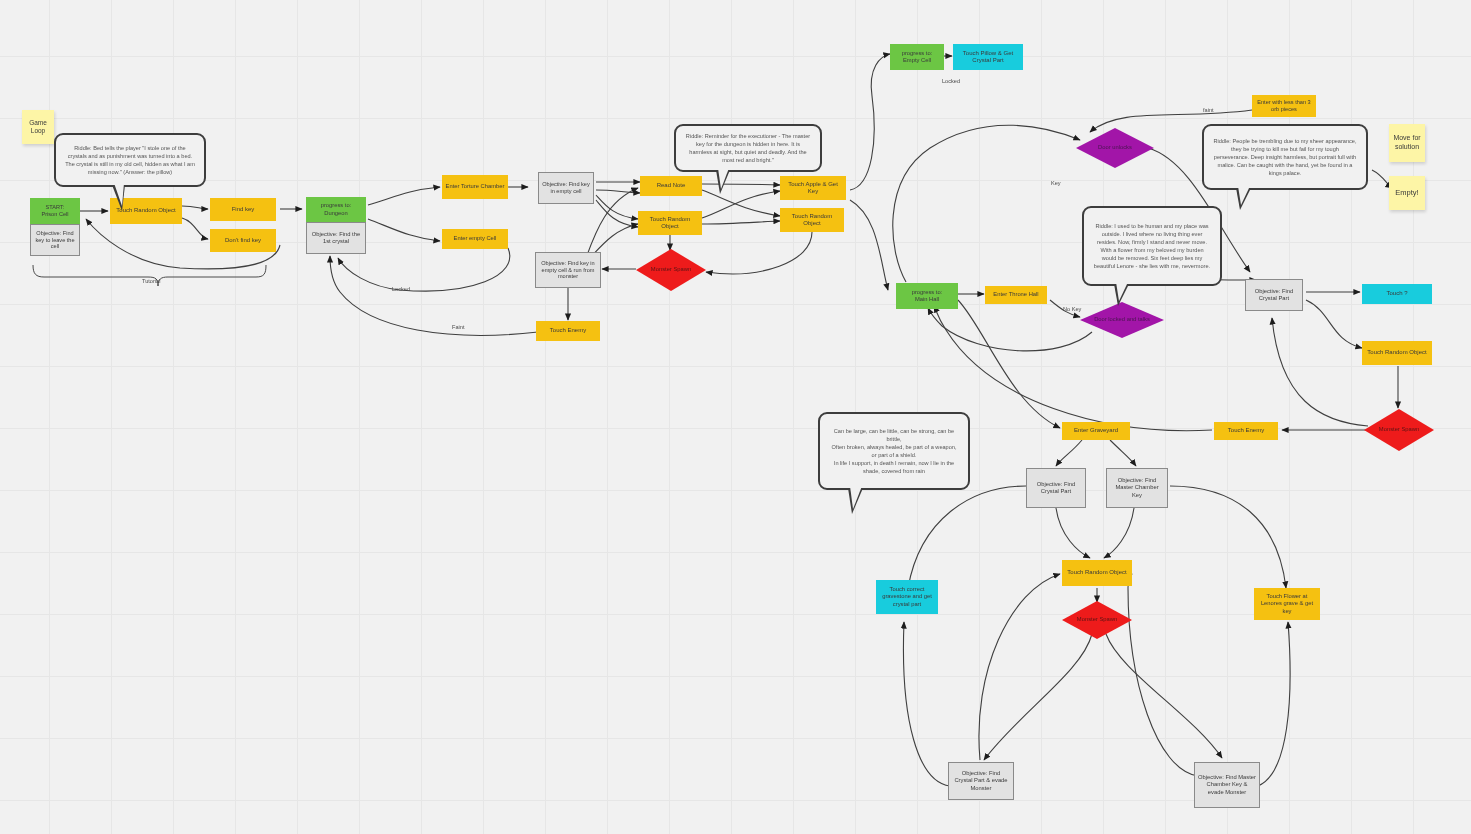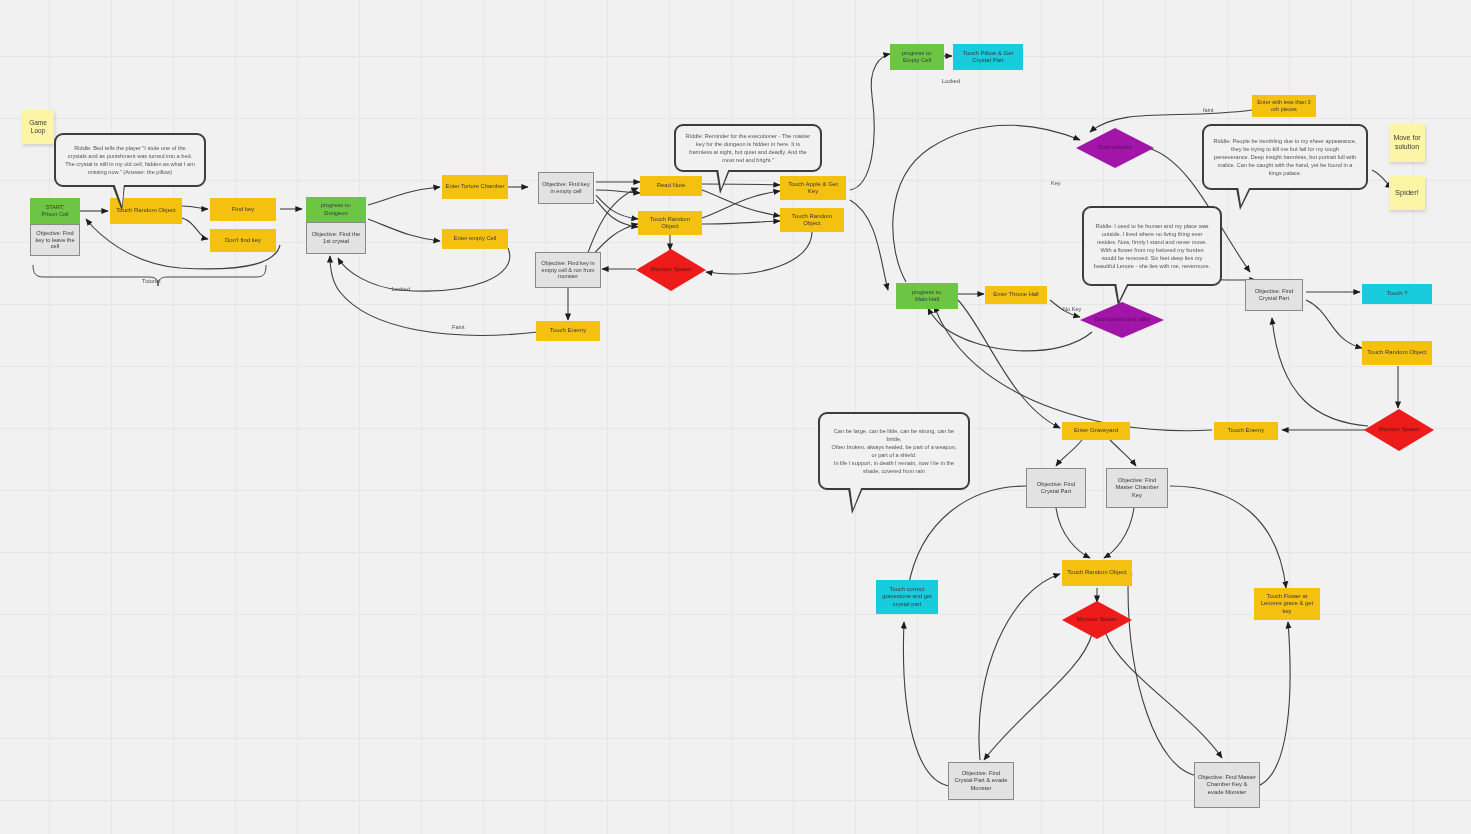--- a/index.html
+++ b/index.html
@@ -199,21 +199,21 @@
 
     <g fill="none" stroke="#4a4a4a" stroke-width="1">
       <path d="M33,265 C33,274 36,277 44,277 L148,277 C156,277 158,279 158,286 C158,279 161,277 168,277 L256,277 C264,277 266,274 266,265"></path>
     </g>
   </svg>
 
   <div class="node n-note" style="left:22px; top:110px; width:32px; height:34px; font-size:6.5px; white-space:pre-line;">Game Loop</div>
 
   <div class="node n-note" style="left:1389px; top:124px; width:36px; height:38px; font-size:7px; white-space:pre-line;">Move for solution</div>
 
-  <div class="node n-note" style="left:1389px; top:176px; width:36px; height:34px; font-size:7.5px;">Spider!</div>
+  <div class="node n-note" style="left:1389px; top:176px; width:36px; height:34px; font-size:7.5px;">Empty!</div>
 
   <div class="callout" style="left:54px; top:133px; width:152px; height:54px; font-size:5.6px;">
     <span>Riddle: Bed tells the player "I stole one of the crystals and as punishment was turned into a bed. The crystal is still in my old cell, hidden as what I am missing now." (Answer: the pillow)</span>
     <span class="tail" style="left:56px; top:50px; border-left:10px solid transparent; border-right:3px solid transparent; border-top:26px solid #3d3d3d;"></span>
     <span class="tail" style="left:58px; top:48px; border-left:8px solid transparent; border-right:2px solid transparent; border-top:23px solid #f1f1f1;"></span>
   </div>
 
   <div class="callout" style="left:674px; top:124px; width:148px; height:48px; font-size:5.6px;">
     <span>Riddle: Reminder for the executioner - The master key for the dungeon is hidden in here. It is harmless at sight, but quiet and deadly. And the most red and bright."</span>
     <span class="tail" style="left:40px; top:44px; border-left:4px solid transparent; border-right:10px solid transparent; border-top:24px solid #3d3d3d;"></span>

